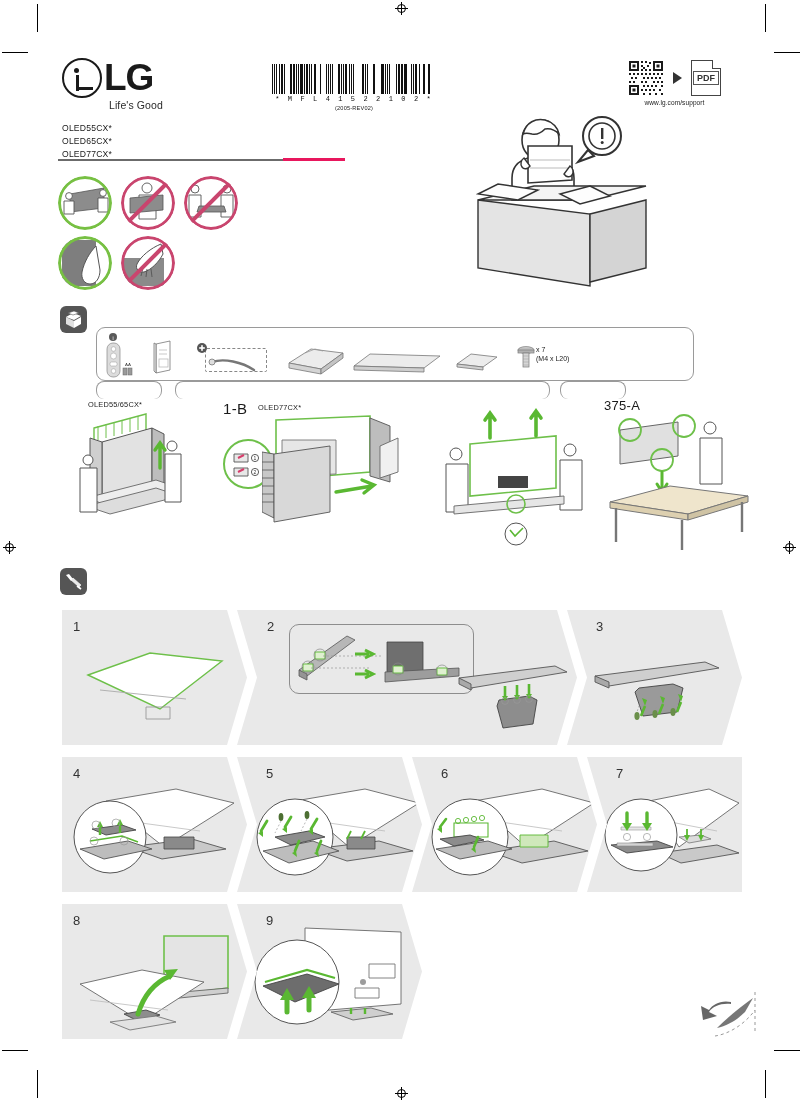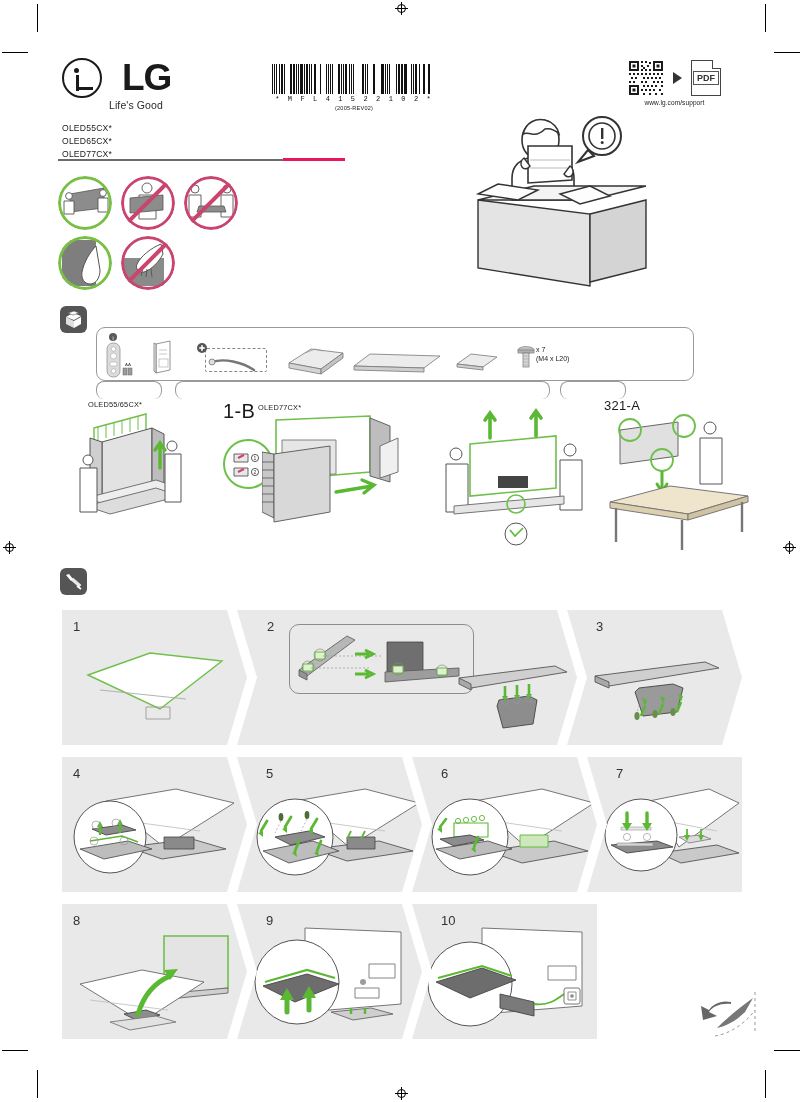--- a/index.html
+++ b/index.html
@@ -26,21 +26,21 @@
   }
   .reg-target::before { left: 6px; top: 0; width: 1px; height: 13px; }
   .reg-target::after { top: 6px; left: 0; height: 1px; width: 13px; }
   .reg-ring {
     position: absolute; left: 2px; top: 2px;
     width: 9px; height: 9px; border: 1.6px solid #000; border-radius: 50%;
   }
 
   
   .logo-wrap { position: absolute; left: 62px; top: 58px; }
-  .lg-row { display: flex; align-items: center; gap: 20px; }
+  .lg-row { display: flex; align-items: center; gap: 2px; }
   .lg-mark {
     width: 40px; height: 40px; border: 2.6px solid #1a1a1a;
     border-radius: 50%; position: relative;
   }
   .lg-mark .eye {
     position: absolute; left: 10px; top: 8px;
     width: 5px; height: 5px; border-radius: 50%; background: #1a1a1a;
   }
   .lg-mark .nose {
     position: absolute; left: 12px; top: 15px; width: 2.6px; height: 16px;
@@ -135,21 +135,21 @@
     position: absolute; left: 536px; top: 345px;
     font-size: 7px; color: #222; line-height: 1.35;
   }
   .part-dash {
     position: absolute; border: 1px dashed #888; border-radius: 2px;
   }
   .ub-label {
     position: absolute; font-size: 7.4px; color: #1a1a1a; letter-spacing: 0.2px;
   }
   .ub-big {
-    position: absolute; font-size: 20px; color: #1a1a1a; letter-spacing: 0.3px;
+    position: absolute; font-size: 15px; color: #1a1a1a; letter-spacing: 0.3px;
   }
   .ub-code {
     position: absolute; font-size: 13px; color: #1a1a1a; letter-spacing: 0.3px;
   }
 
   
   .steps-zone { position: absolute; left: 62px; top: 610px; width: 680px; }
   .step-row { position: relative; height: 135px; margin-bottom: 12px; }
   .step {
     position: absolute; top: 0; height: 135px; background: #e9e9e9;
@@ -508,21 +508,21 @@
     <path d="M7 12 h6 M7 15 h6 M7 18 h6 M7 21 h6" stroke="#999" stroke-width="0.5"></path>
   </svg>
   <div class="screw-note">
     <div>x 7</div>
     <div>(M4 x L20)</div>
   </div>
 
   <div class="ub-label" style="left:88px;top:400px;">OLED55/65CX*</div>
   <div class="ub-big" style="left:223px;top:400px;">1-B</div>
   <div class="ub-label" style="left:258px;top:403px;">OLED77CX*</div>
-  <div class="ub-code" style="left:604px;top:398px;">321-A</div>
+  <div class="ub-code" style="left:604px;top:398px;">375-A</div>
 
   <svg style="position:absolute;left:72px;top:402px;" width="160" height="148" viewBox="0 0 160 148">
     <path d="M22 26 l52 -14 l0 20 l-52 14z" fill="#fff" stroke="#6ec04a" stroke-width="1.4"></path>
     <path d="M26 24 v14 M34 22 v14 M42 20 v14 M50 18 v14 M58 16 v14 M66 14 v14" stroke="#6ec04a" stroke-width="1"></path>
     <path d="M30 40 l50 -14 l0 56 l-50 14z" fill="#e2e2e2" stroke="#555" stroke-width="1"></path>
     <path d="M30 40 l0 56 l-12 -6 l0 -54z" fill="#cfcfcf" stroke="#555" stroke-width="1"></path>
     <path d="M80 26 l12 6 l0 56 l-12 8z" fill="#bdbdbd" stroke="#555" stroke-width="1"></path>
 
     <path d="M88 66 l0 -24 M83 48 l5 -7 l5 7" stroke="#5ab832" stroke-width="3.4" fill="none" stroke-linecap="round"></path>
 
@@ -838,35 +838,20 @@
             <path d="M36 92 l0 -16"></path>
               <path d="M58 90 l0 -16"></path>
           </g>
           <g fill="#5ab832">
               <path d="M29 80 l7 -12 l7 12z"></path>
               <path d="M51 78 l7 -12 l7 12z"></path>
             </g>
         </svg>
       </div>
 
-      <div class="step" style="left:350px;width:185px;clip-path:polygon(0 0,185px 0,185px 100%,0 100%,20px 50%);">
-        <span class="step-num" style="left:29px;top:9px;">10</span>
-        <svg style="position:absolute;left:14px;top:16px;" width="180" height="115" viewBox="0 0 180 115">
-          <path d="M56 8 l100 4 l0 74 l-100 8z" fill="#fff" stroke="#666" stroke-width="0.9"></path>
-          <path d="M122 46 h28 v14 h-28z" fill="none" stroke="#777" stroke-width="0.9"></path>
-          <circle cx="44" cy="64" r="42" fill="#fff" stroke="#555" stroke-width="1"></circle>
-          <path d="M10 62 l46 -14 l34 12 l-46 18z" fill="#6d6d6d" stroke="#444" stroke-width="0.9"></path>
-          <path d="M12 58 l44 -12 l30 10" stroke="#5ab832" stroke-width="2" fill="none"></path>
-          <path d="M74 74 l34 8 l0 14 l-34 -8z" fill="#7a7a7a" stroke="#444" stroke-width="0.9"></path>
-          <path d="M108 84 c14 2 22 -4 30 -10" stroke="#5ab832" stroke-width="1.8" fill="none"></path>
-          <rect x="138" y="68" width="16" height="16" rx="2" fill="none" stroke="#777" stroke-width="1"></rect>
-          <path d="M142 72 h8 v8 h-8z" fill="none" stroke="#777" stroke-width="0.8"></path>
-          <circle cx="146" cy="76" r="1.8" fill="#888"></circle>
-        </svg>
-      </div>
     </div>
   </div>
 
   <svg class="flip-icon" viewBox="0 0 62 52">
     <path d="M58 4 l0 42" stroke="#999" stroke-width="1" stroke-dasharray="3,3" fill="none"></path>
     <path d="M18 48 c14 -2 30 -12 40 -26" stroke="#999" stroke-width="1" stroke-dasharray="3,3" fill="none"></path>
     <path d="M56 10 c-14 10 -26 20 -36 30 c10 -2 20 -8 28 -16z" fill="#777"></path>
     <path d="M34 14 c-10 -2 -18 2 -22 8 l-8 -4 l2 14 l14 -4 l-8 -4 c4 -6 12 -9 22 -8z" fill="#666"></path>
   </svg>
 

